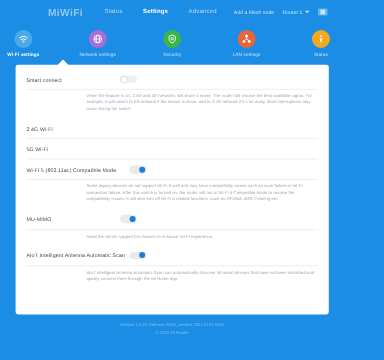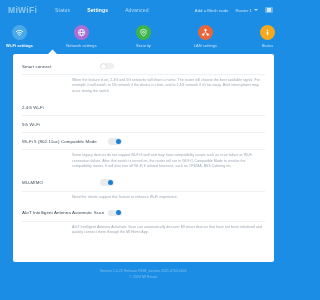--- a/index.html
+++ b/index.html
@@ -16,20 +16,21 @@
     display:flex;
     align-items:center;
     padding:0 8px;
     position:relative;
   }
   .logo {
     font-size:8.5px;
     font-weight:bold;
     color:#8fc9f0;
     letter-spacing:0.3px;
+    margin-left:32px;
     margin-right:18px;
   }
   .navlinks { display:flex; align-items:center; gap:17px; }
   .navlink {
     font-size:5px;
     color:#b6dcf6;
     letter-spacing:0.15px;
     cursor:pointer;
     white-space:nowrap;
   }

